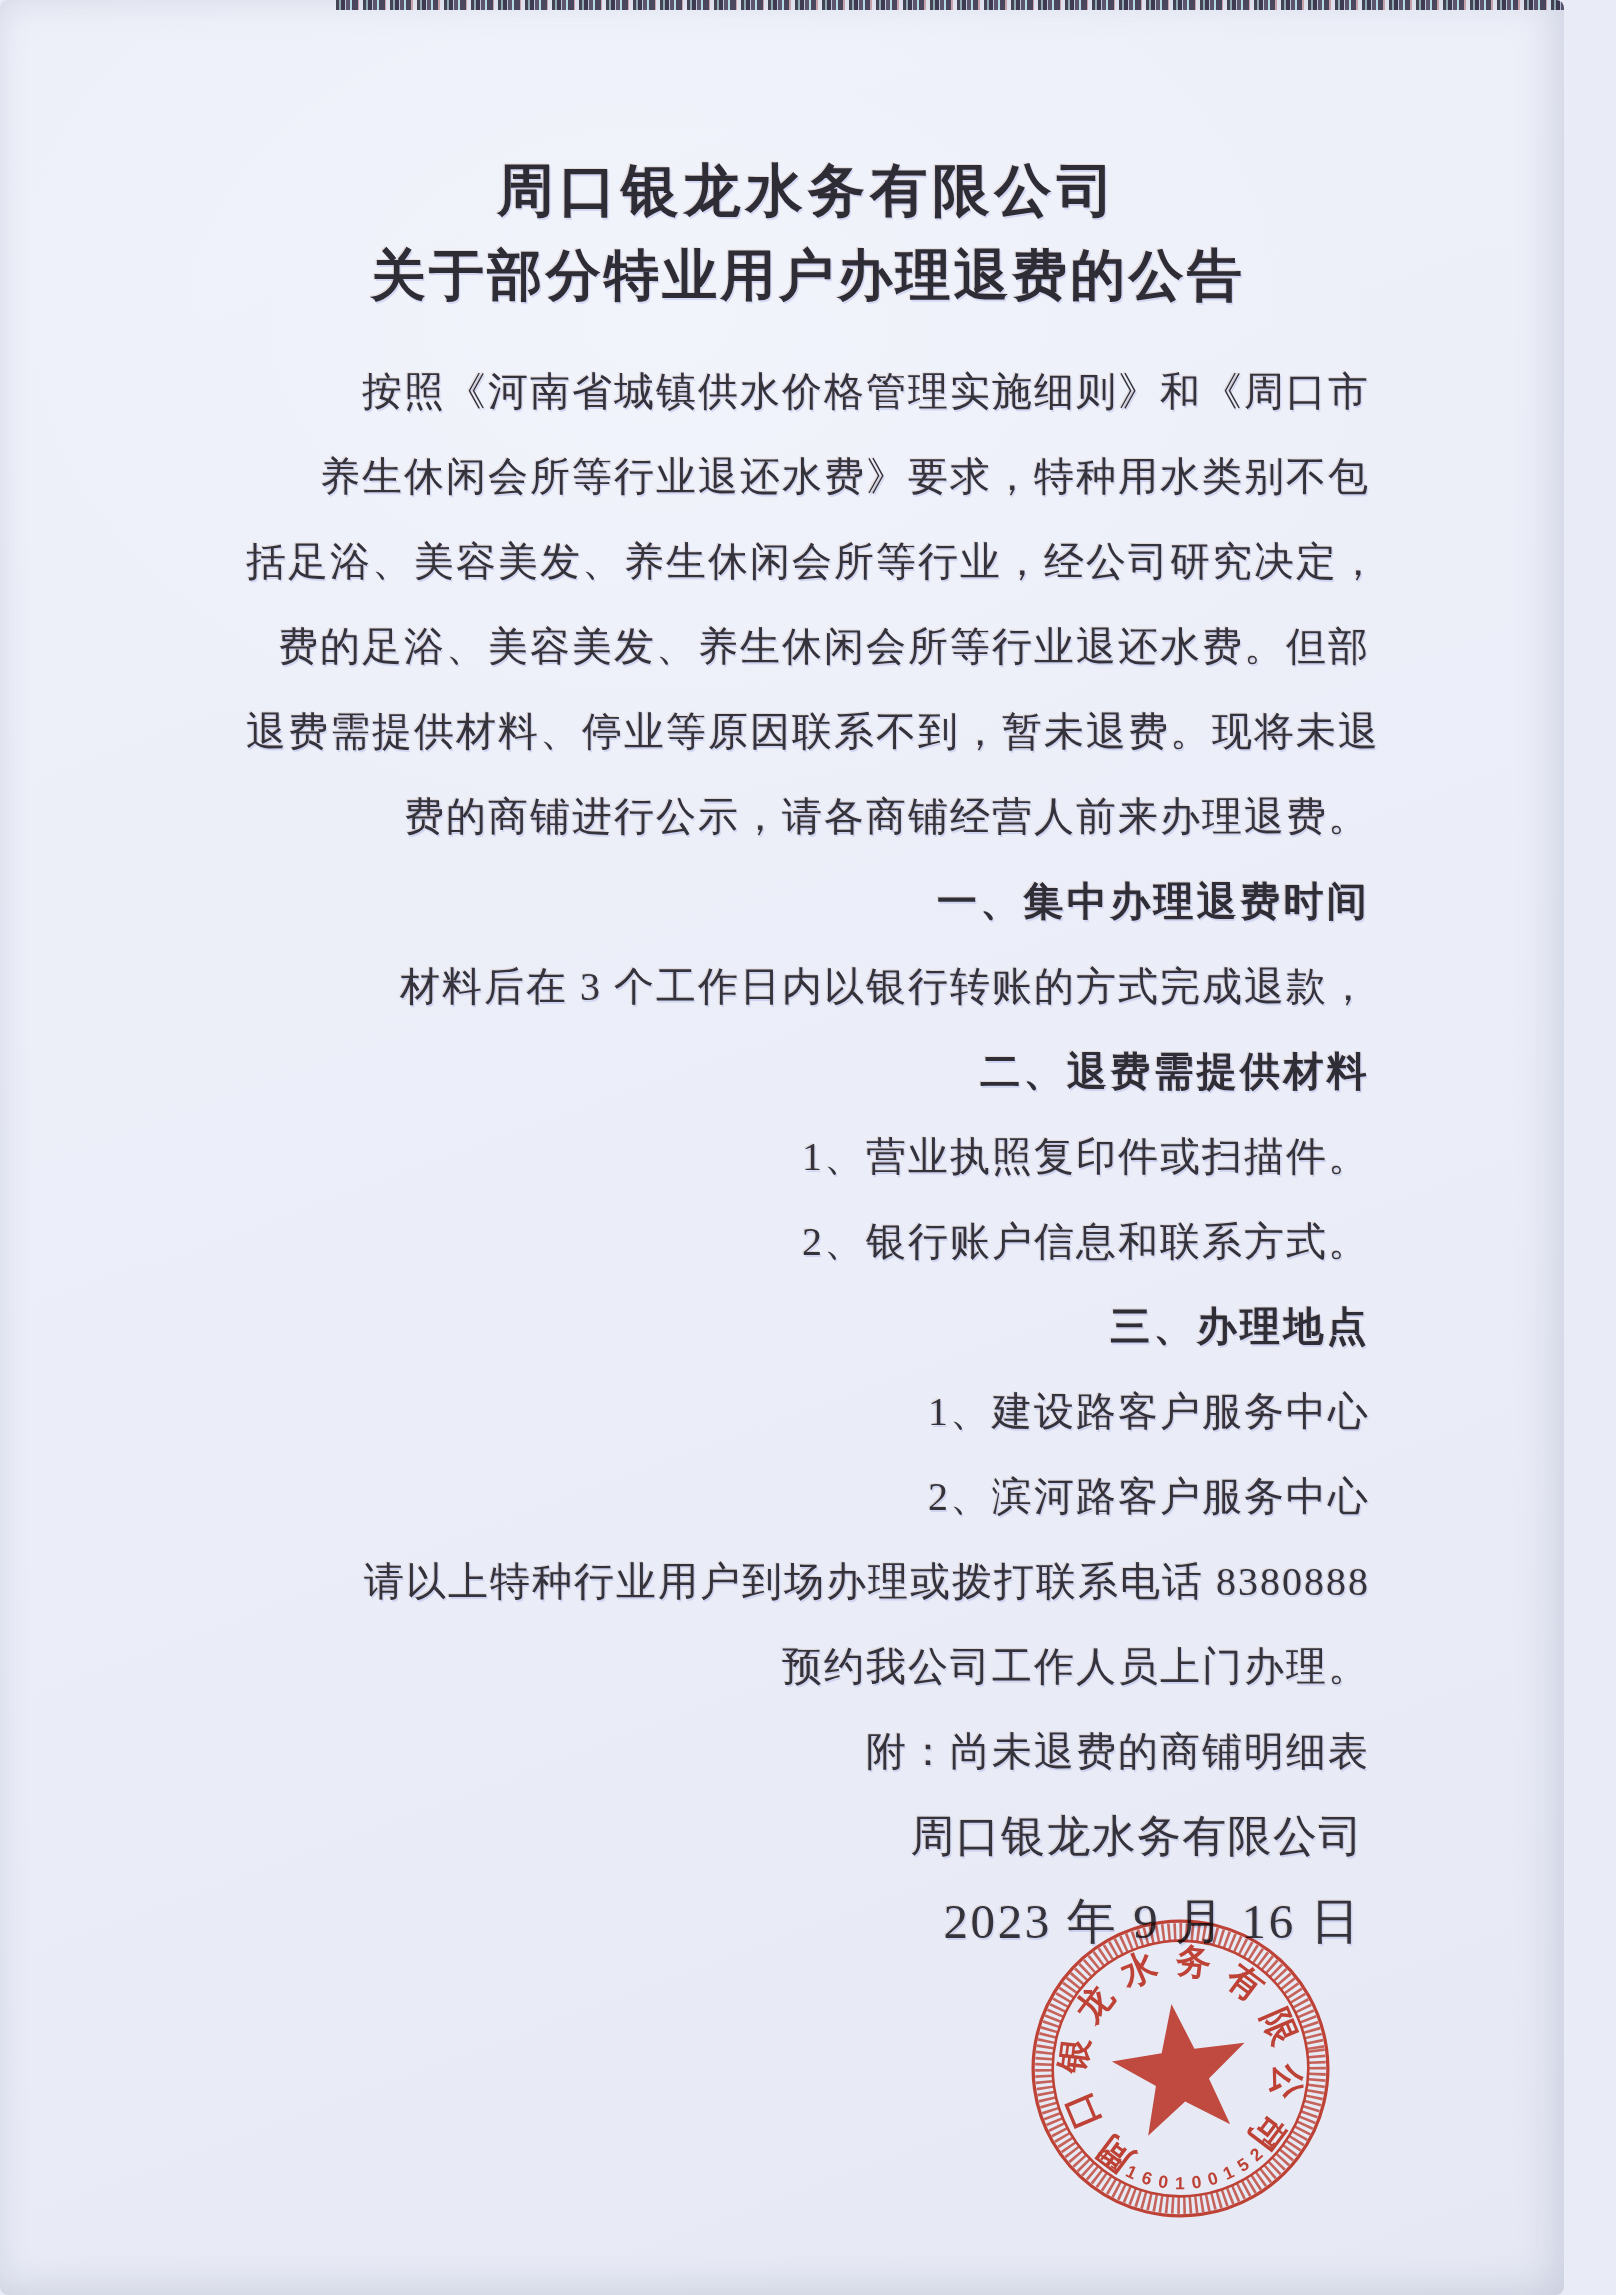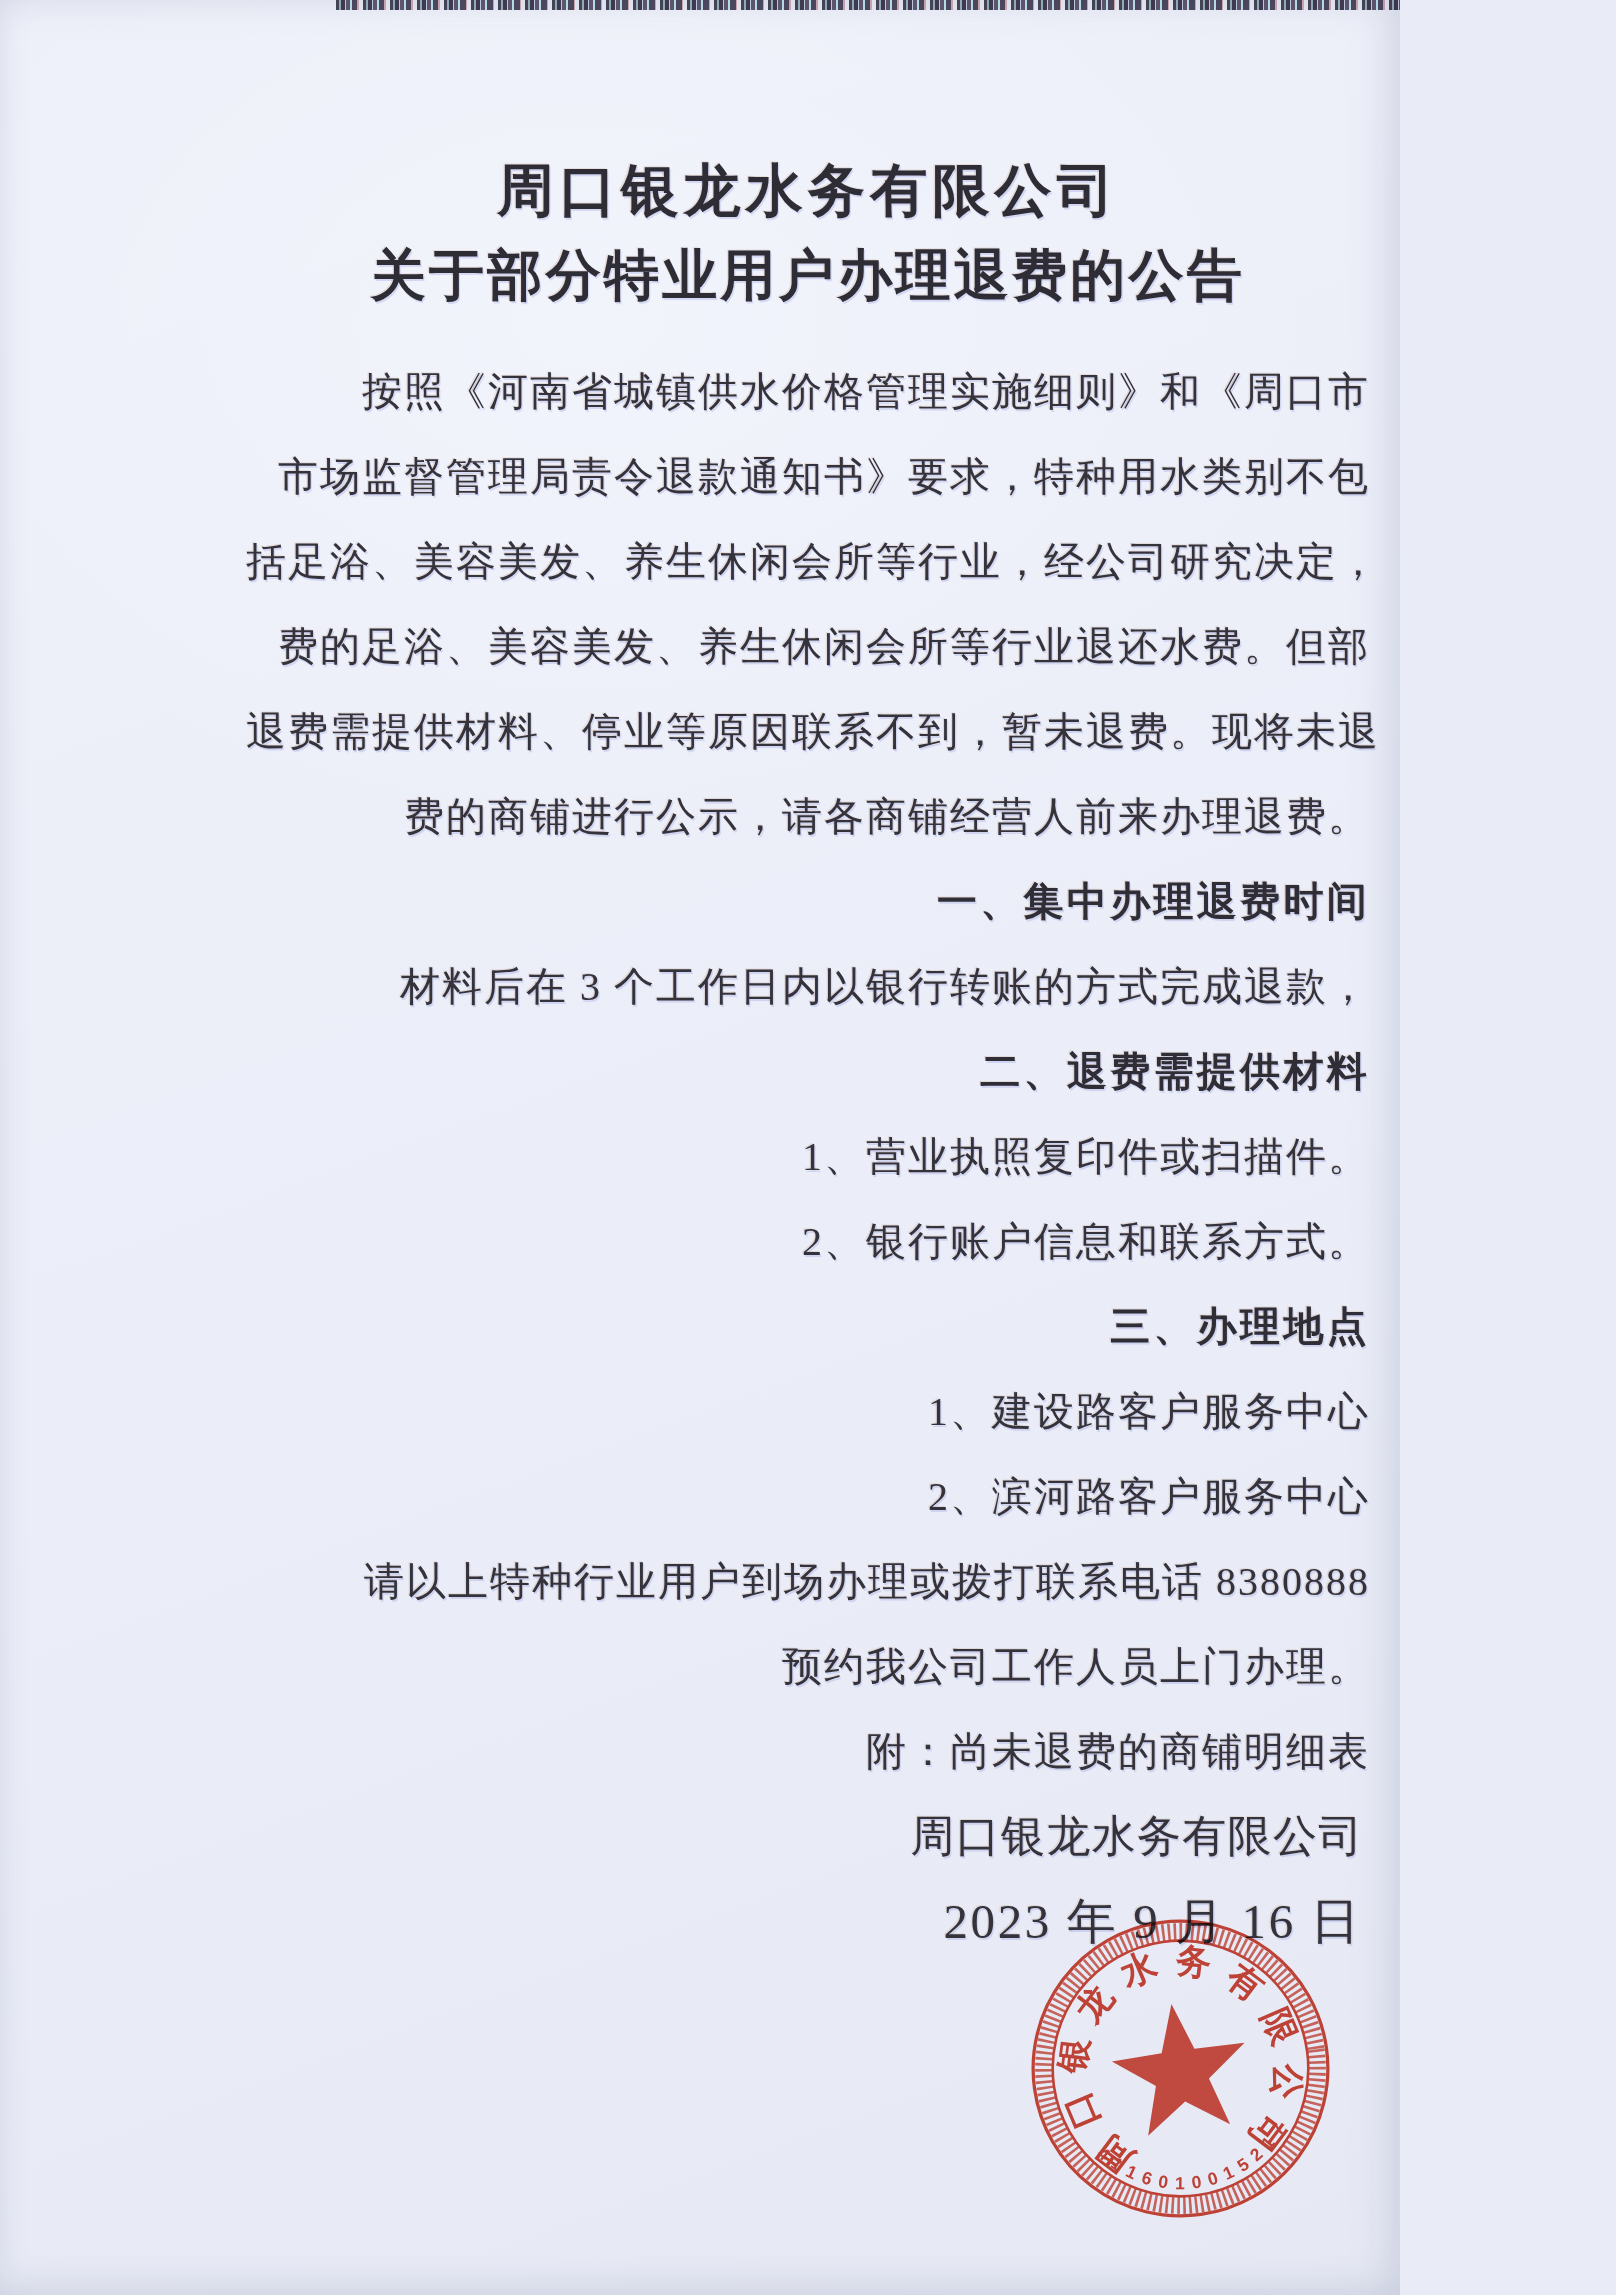--- a/index.html
+++ b/index.html
@@ -2,25 +2,26 @@
 <html style="font-size:10.4px"><head>
 <meta charset="utf-8">
 <style>
   html,body{margin:0;padding:0;}
   body{
     width:1616px;height:2295px;
     font-family:"Liberation Serif","DejaVu Serif",serif;
     background:#e9ecf6;
   }
   .page{
-    position:relative;width:1400px;height:2295px;overflow:hidden;
+    position:relative;width:1564px;height:2295px;overflow:hidden;
     background:
       radial-gradient(ellipse 1239px 848px at 42% 14%, #f2f4fc 0%, rgba(242,244,252,0) 62%),
       linear-gradient(160deg,#eef0f9 0%, #ebeef8 55%, #e6e9f4 100%);
     box-shadow: inset -13px 0 39px rgba(120,126,155,.16), inset 0 -10.4px 33px rgba(120,126,155,.10);
+    border-radius: 8px;
   }
   
   .top-noise{
     position:absolute;top:0;left:336px;right:0;height:9.8px;
     background:repeating-linear-gradient(90deg,
       rgba(22,24,42,.85) 0 3.3px, rgba(64,112,118,.55) 3.3px 4.6px,
       rgba(28,22,48,.9) 4.6px 9px, rgba(142,162,198,.5) 9px 10.4px,
       rgba(44,32,62,.8) 10.4px 14.3px, rgba(96,198,208,.4) 14.3px 15.6px,
       rgba(32,26,52,.85) 15.6px 21.5px, rgba(158,66,74,.45) 21.5px 23px,
       rgba(210,214,230,.35) 23px 27px);
@@ -63,21 +64,21 @@
 <div class="page">
 
   <div class="top-noise"></div>
 
   <div class="content scan-ink">
     <div class="title">周口银龙水务有限公司</div>
     <div class="title sub">关于部分特业用户办理退费的公告</div>
 
     <div class="bodytext">
       <div class="line ind">按照《河南省城镇供水价格管理实施细则》和《周口市</div>
-      <div class="line">市场监督管理局责令退款通知书》要求，特种用水类别不包</div>
+      <div class="line">养生休闲会所等行业退还水费》要求，特种用水类别不包</div>
       <div class="line">括足浴、美容美发、养生休闲会所等行业，经公司研究决定，</div>
       <div class="line">费的足浴、美容美发、养生休闲会所等行业退还水费。但部</div>
       <div class="line">退费需提供材料、停业等原因联系不到，暂未退费。现将未退</div>
       <div class="line">费的商铺进行公示，请各商铺经营人前来办理退费。</div>
       <div class="line head">一、集中办理退费时间</div>
       <div class="line">材料后在 3 个工作日内以银行转账的方式完成退款，</div>
       <div class="line head">二、退费需提供材料</div>
       <div class="line ind">1、营业执照复印件或扫描件。</div>
       <div class="line ind">2、银行账户信息和联系方式。</div>
       <div class="line head">三、办理地点</div>

